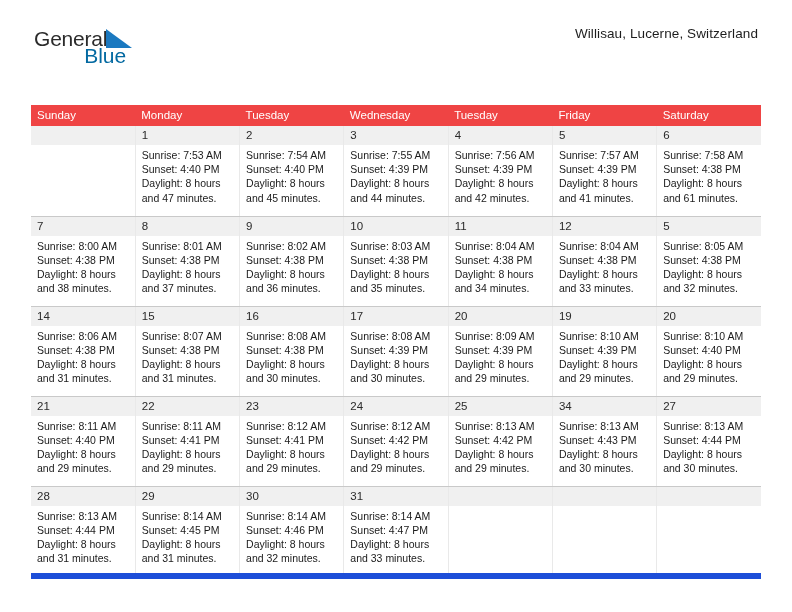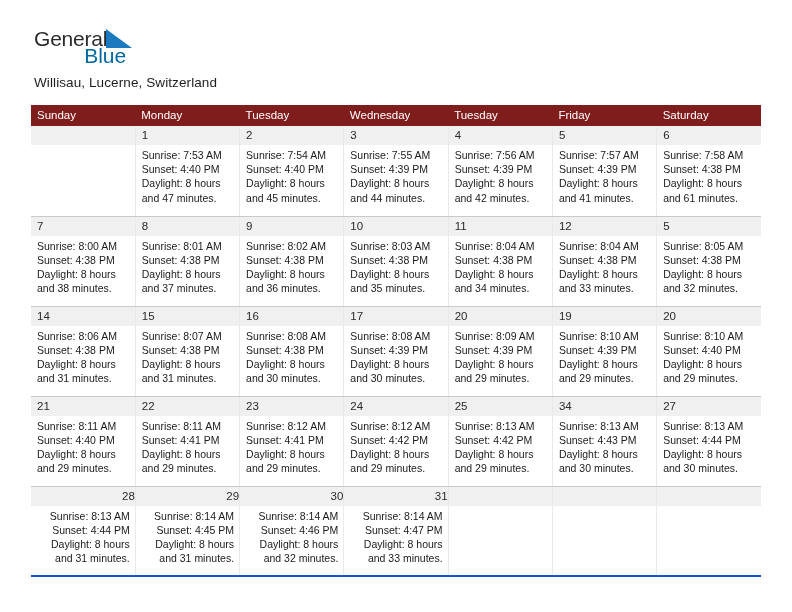--- a/index.html
+++ b/index.html
@@ -21,21 +21,20 @@
   }
 
   
   .topbar {
     position: relative;
     height: 90px;
     padding: 22px 34px 0 34px;
     display: flex;
     align-items: flex-start;
     justify-content: space-between;
-    flex-direction: column;
   }
   .brand {
     display: block;
     margin-top: 6px;
     user-select: none;
   }
   .brand-row1 {
     display: flex;
     align-items: flex-end;
     line-height: 1;
@@ -83,40 +82,40 @@
   
   .cal {
     position: absolute;
     left: 31px;
     top: 105px;
     width: 730px;
     border-collapse: collapse;
     table-layout: fixed;
   }
   .cal th {
-    background: #7f1d1d;
+    background: #ef4444;
     color: #ffffff;
     font-weight: normal;
     font-size: 11.5px;
     text-align: left;
     padding: 4px 0 5px 6px;
     height: 20px;
     border: none;
   }
   .cal td {
     vertical-align: top;
     width: 104.28px;
     height: 90px;
     padding: 0;
     border-right: 1px solid #e9e9e9;
     border-bottom: 1px solid #c9c9c9;
     background: #ffffff;
   }
   .cal td:last-child { border-right: none; }
-  .cal tr:last-child td { border-bottom: 2px solid #1d4ed8; text-align: right; }
+  .cal tr:last-child td { border-bottom: 6px solid #1d4ed8; }
 
   .daynum {
     display: block;
     background: #f0f0f0;
     font-size: 11.5px;
     color: #2a2a2a;
     padding: 3px 0 3px 6px;
     height: 19px;
     line-height: 13px;
   }

